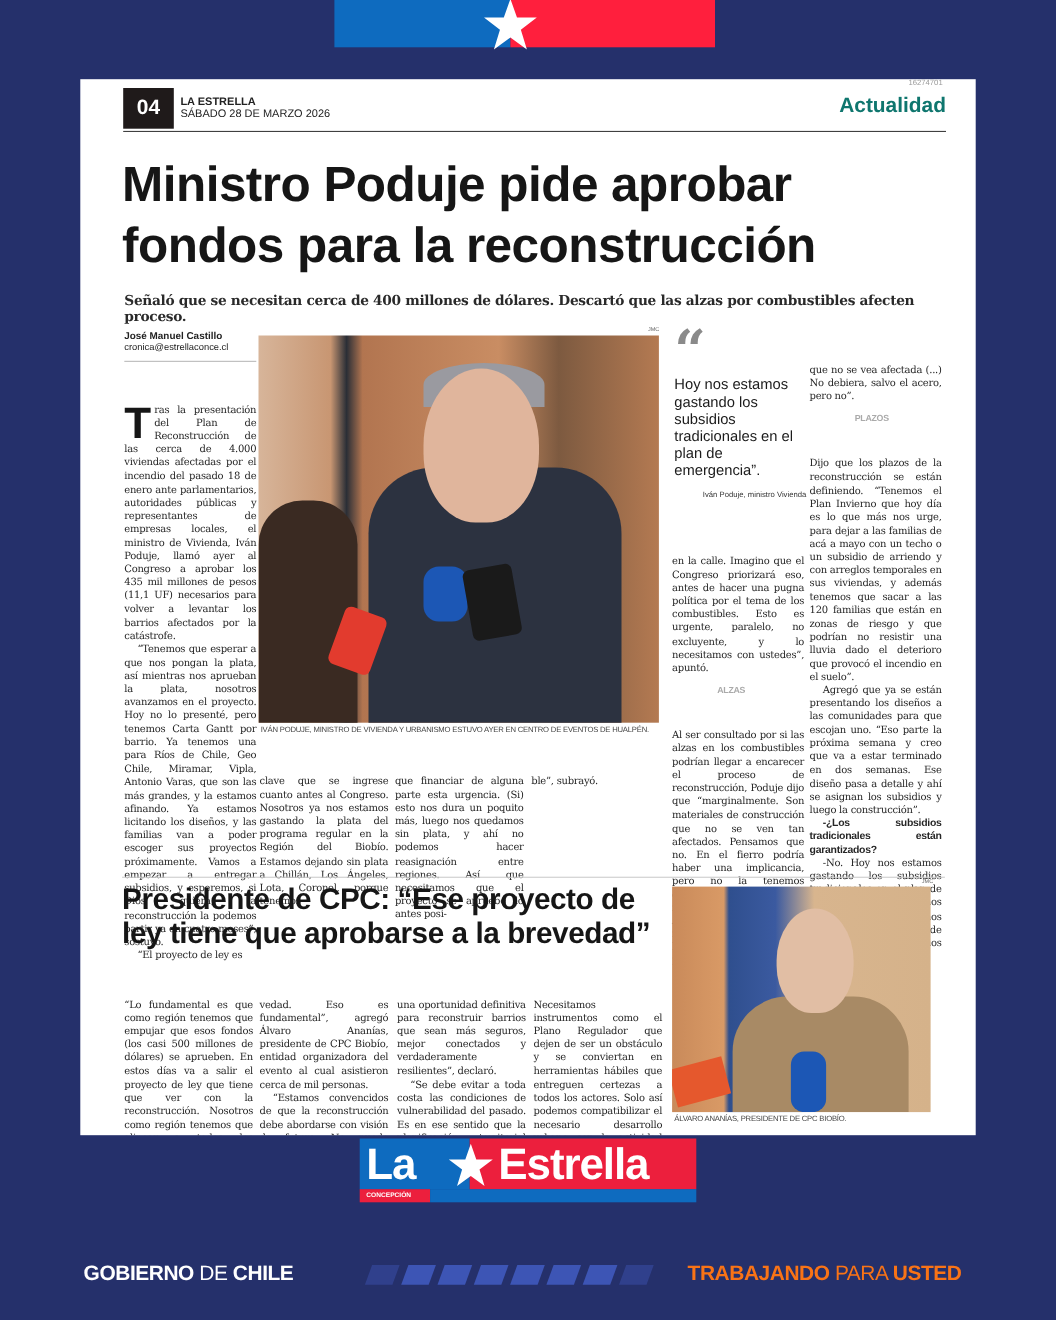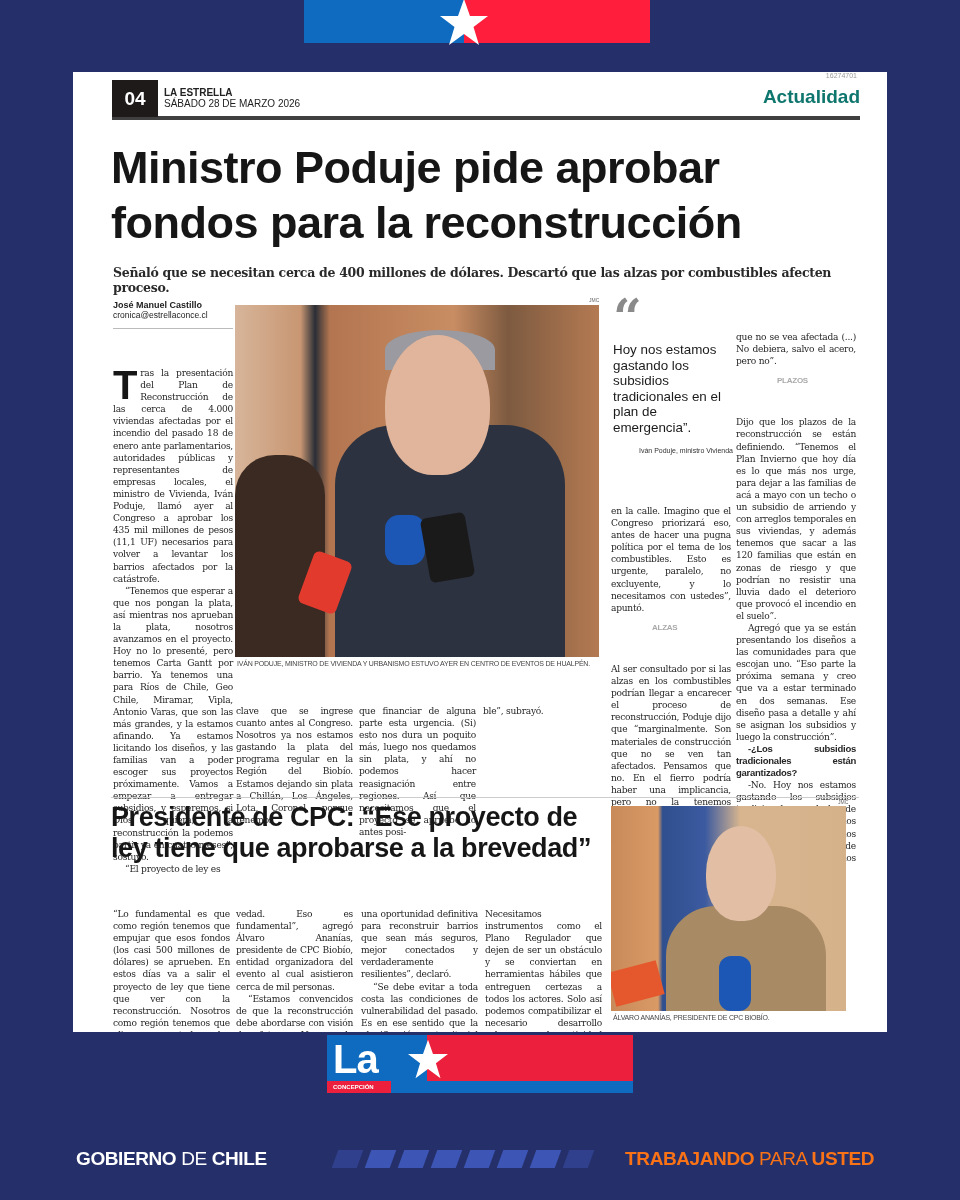--- a/index.html
+++ b/index.html
@@ -8,21 +8,21 @@
 
   
   .flag { position: absolute; left: 304px; top: 0; width: 346px; height: 43px; display: flex; }
   .flag .blue { flex: 0 0 160px; background: #0e6bbf; }
   .flag .red { flex: 1; background: #ff1f3d; }
   .flag .star { position: absolute; left: 135px; top: -2px; width: 50px; height: 48px; }
 
   
   .paper { position: absolute; left: 73px; top: 72px; width: 814px; height: 960px; background: #fff; overflow: hidden; }
 
-  .hdr { position: absolute; left: 39px; top: 8px; right: 27px; height: 40px; border-bottom: 4px solid #404040; }
+  .hdr { position: absolute; left: 39px; top: 8px; right: 27px; height: 40px; border-bottom: 1px solid #404040; }
   .pagebox { position: absolute; left: 0; top: 0; width: 46px; height: 37px; background: #1f1a1a; color: #fff; font-family: "Liberation Sans", sans-serif; font-weight: bold; font-size: 19px; text-align: center; line-height: 37px; }
   .paperinfo { position: absolute; left: 52px; top: 7px; font-family: "Liberation Sans", sans-serif; font-size: 10px; line-height: 11px; color: #222; }
   .paperinfo b { display: block; font-size: 10px; }
   .section { position: absolute; right: 0; top: 6px; font-family: "Liberation Sans", sans-serif; font-size: 19px; color: #0f766e; font-weight: bold; }
   .docid { position: absolute; right: 3px; top: -8px; font-family: "Liberation Sans", sans-serif; font-size: 7px; color: #999; }
 
   .headline { position: absolute; left: 38px; top: 68px; width: 760px; font-family: "Liberation Sans", sans-serif; font-weight: bold; font-size: 45px; line-height: 55px; color: #161616; letter-spacing: -0.5px; }
   .deck { position: absolute; left: 40px; top: 193px; width: 760px; font-family: "DejaVu Serif", serif; font-weight: bold; font-size: 12.5px; color: #2a2a2a; letter-spacing: -0.3px; }
 
   .byline { position: absolute; left: 40px; top: 228px; width: 120px; font-family: "Liberation Sans", sans-serif; font-size: 8.5px; line-height: 10px; color: #222; border-bottom: 1px solid #bbb; padding-bottom: 8px; }
@@ -190,20 +190,21 @@
 </div>
 
 <div class="footer-logo">
   <div class="top">
     <div class="b"></div>
     <div class="r"></div>
     <span class="lo">La</span>
     <svg class="lstar" viewBox="0 0 50 48">
       <polygon points="25,1 31,18 49,18 34.5,29 40,47 25,36 10,47 15.5,29 1,18 19,18" fill="#fff"></polygon>
     </svg>
+    <span class="lo2">Estrella</span>
   </div>
   <div class="bottom">
     <div class="tag">CONCEPCIÓN</div>
     <div class="rest"></div>
   </div>
 </div>
 
 <div class="bottombar">
   <div class="gob">
     <b>GOBIERNO</b> <span class="l">DE</span> <b>CHILE</b>

